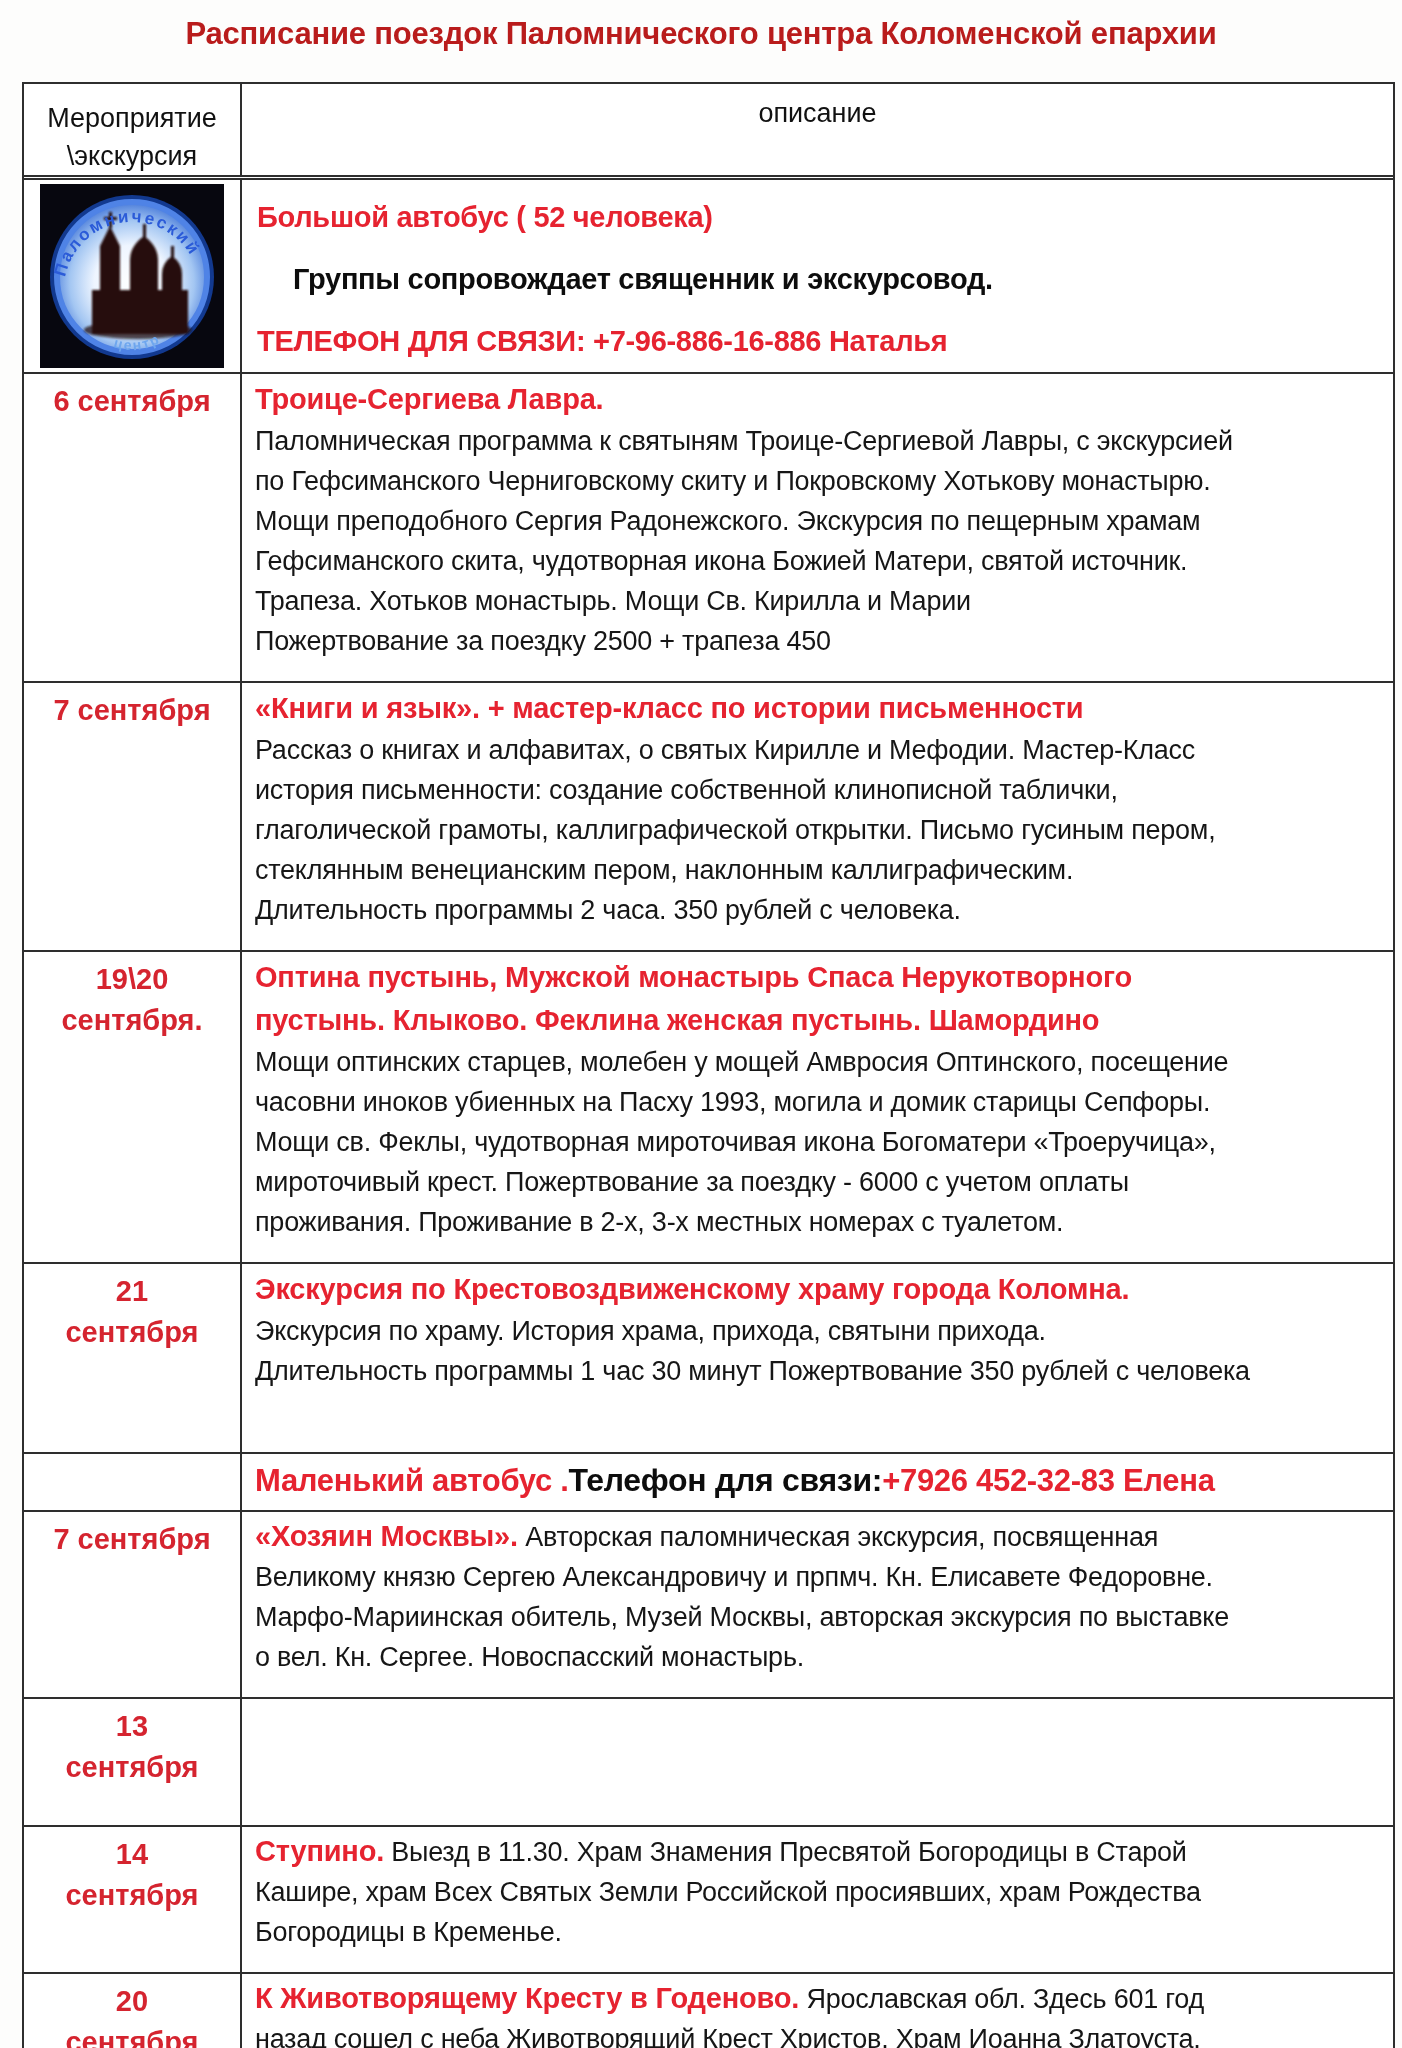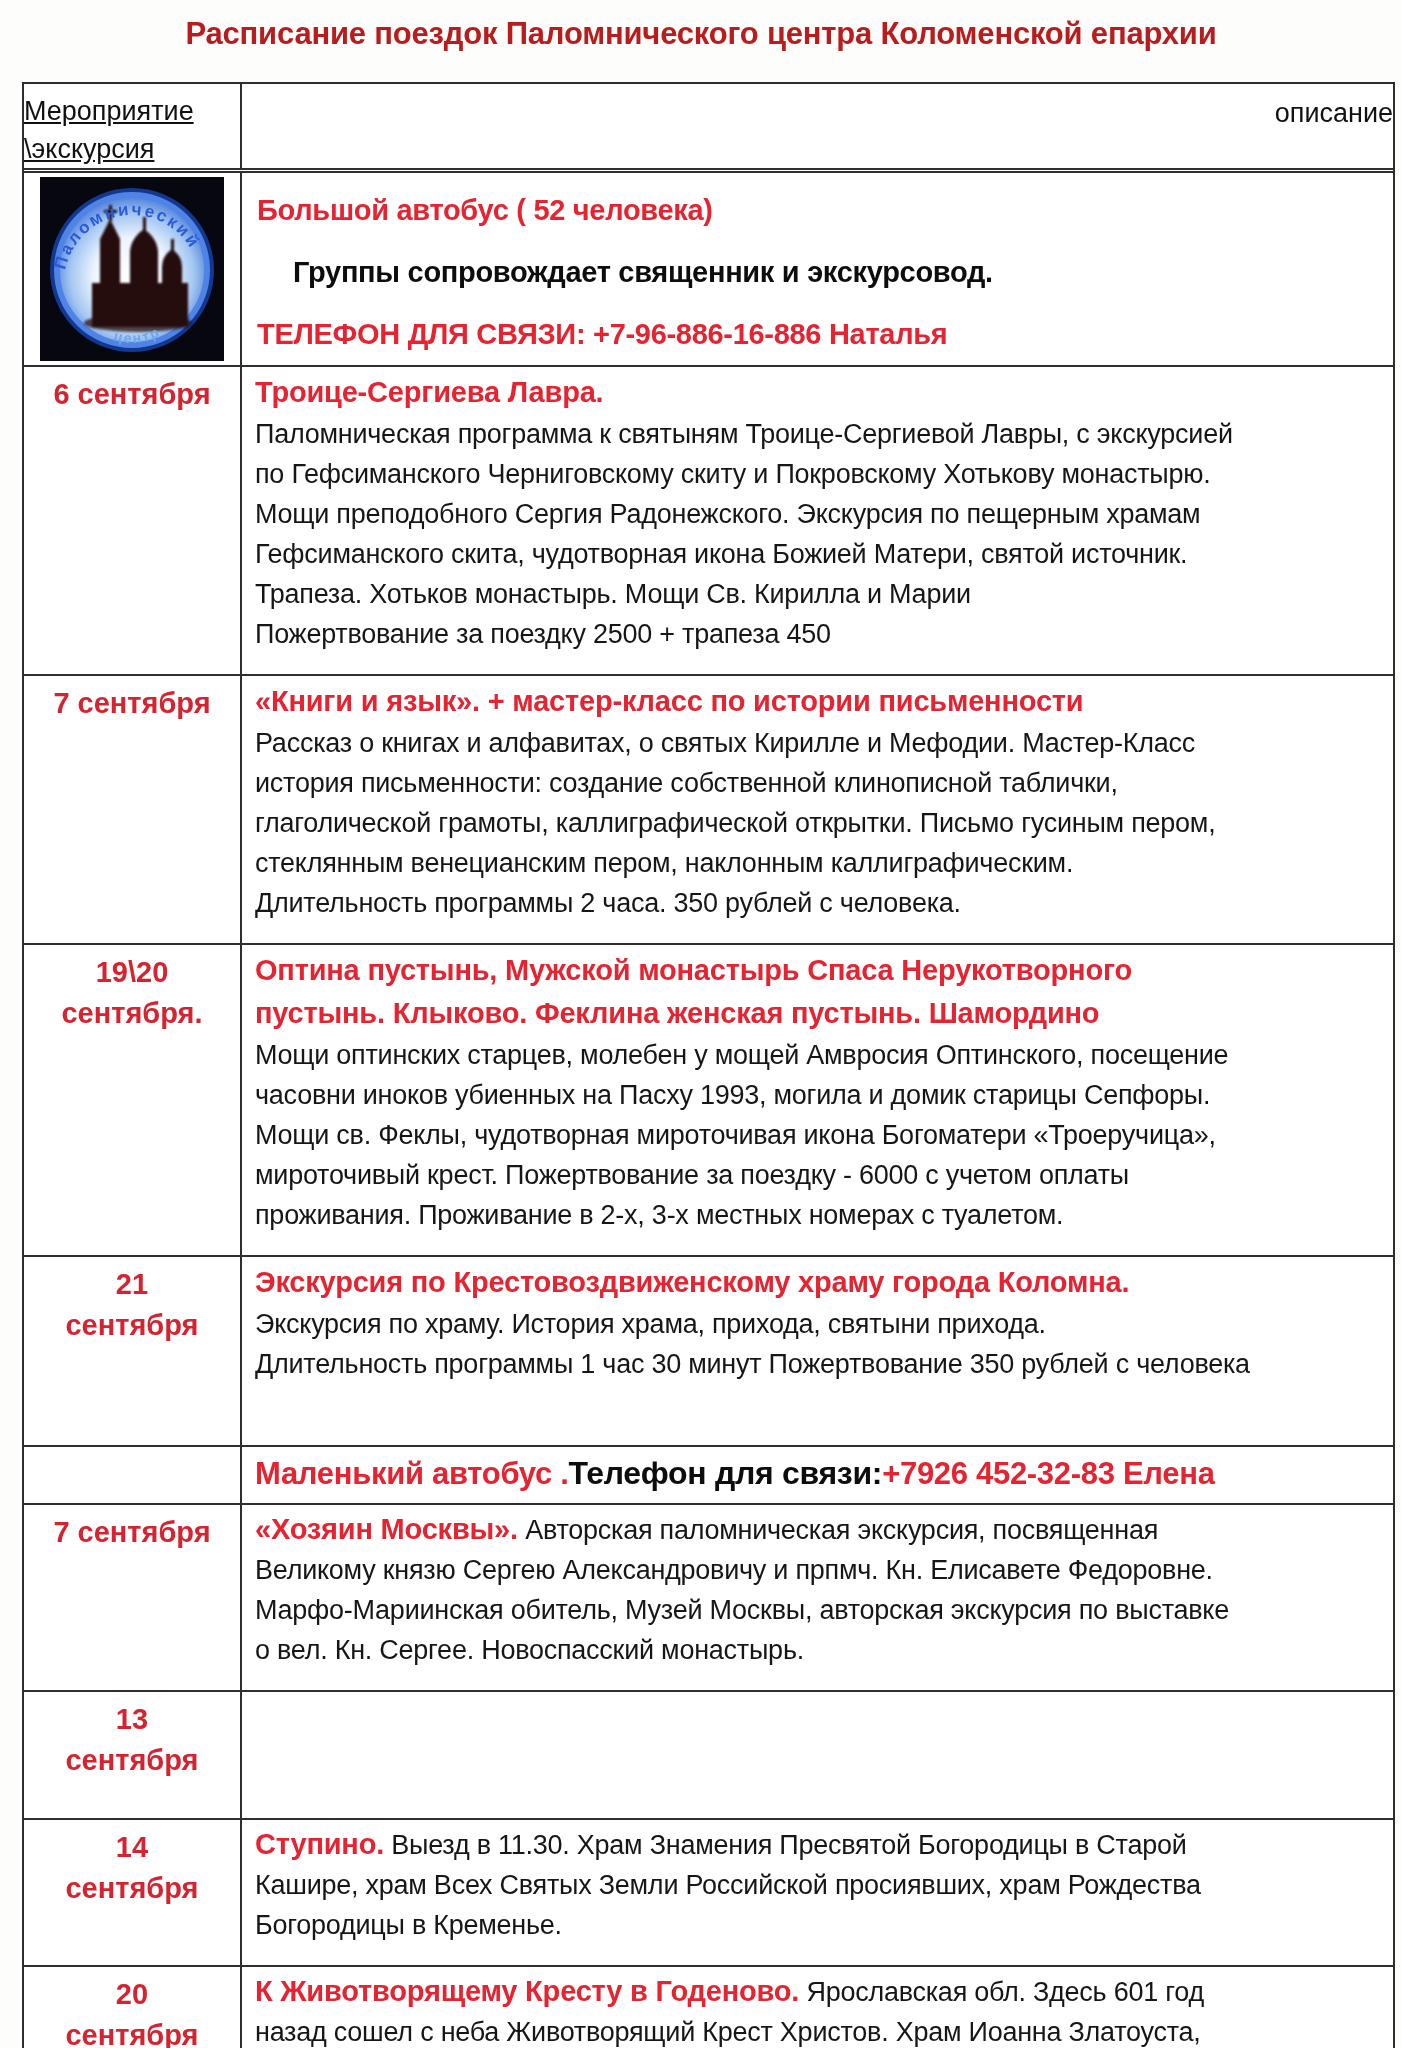--- a/index.html
+++ b/index.html
@@ -43,22 +43,22 @@
   .r-knigi{min-height:250px;}
   .r-optina{min-height:298px;}
   .r-kolomna{min-height:188px;}
   .r-mal{min-height:52px;justify-content:space-between;}
   .r-hozyain{min-height:174px;}
   .r-palestina{min-height:126px;}
   .r-stupino{min-height:123px;}
   .r-godenovo{min-height:158px;}
 
   .hdr{font-size:27px;line-height:38px;color:#111;}
-  .c1.hdr{text-align:left;padding-top:8px;white-space:pre-line;text-decoration:underline;}
-  .c2.hdr{text-align:right;padding-top:10px;}
+  .c1.hdr{text-align:center;padding-top:15px;white-space:pre-line;}
+  .c2.hdr{text-align:center;padding-top:10px;}
 
   .date{
     font-size:29px;font-weight:bold;line-height:41px;
     color:var(--date-red);
     text-align:center;padding-top:7px;
     white-space:pre-line;
   }
   .txt{padding:4px 12px 20px 13px;}
   .rtitle{
     font-size:29px;font-weight:bold;line-height:43px;

